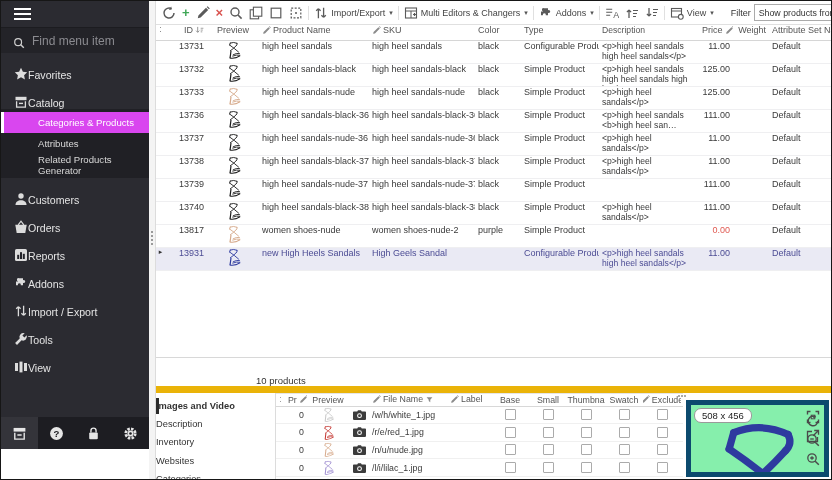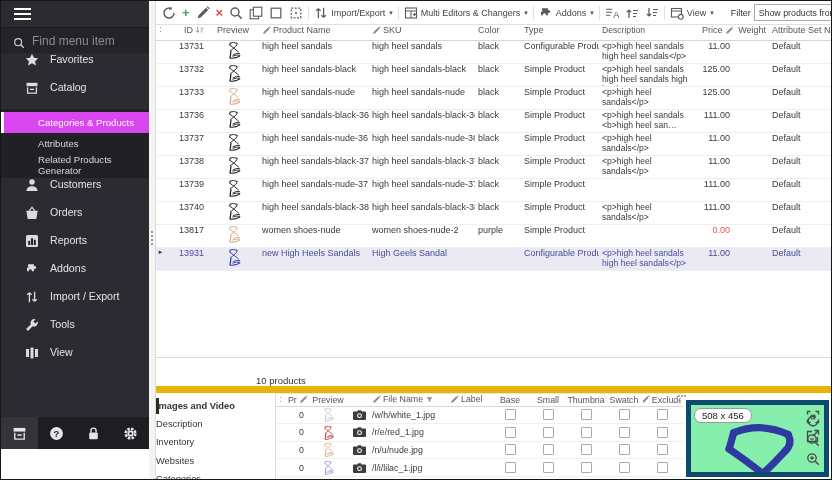--- a/index.html
+++ b/index.html
@@ -8,21 +8,21 @@
   .window{position:relative;width:832px;height:480px;border:1px solid #161616;background:#fff;overflow:hidden}
 
   
   .sidebar{position:absolute;left:0;top:0;width:148px;height:448px;background:#2b2b31;color:#e4e4e4;overflow:hidden}
   .burger{height:26px;display:flex;align-items:center;padding-left:13px}
   .burger span{display:block;width:17px;height:2px;background:#fff;box-shadow:0 5px 0 #fff,0 10px 0 #fff;margin-top:-10px}
   .searchrow{height:26px;background:#232328;display:flex;align-items:center;gap:7px;padding:0 12px;border-top:1px solid #1c1c20}
   .searchrow .sic{width:12px;height:12px;color:#cfcfcf;flex:none}
   .searchrow input{background:transparent;border:none;outline:none;color:#bdbdbd;font-size:12px;width:100px;font-family:"Liberation Sans",sans-serif}
   .searchrow input::placeholder{color:#8b8b90}
-  .mitem{height:28px;display:flex;align-items:flex-start;gap:11px;padding-left:24px;font-size:10.6px;cursor:default}
+  .mitem{height:28px;display:flex;align-items:flex-end;padding-left:13px;font-size:10.6px;cursor:default}
   .mitem .mic{width:14px;height:14px;color:#dcdcdc;flex:none;display:inline-flex}
   .mitem .mic svg{width:100%;height:100%}
   .subwrap{background:#202025;padding:3px 0}
   .msub{height:21px;display:flex;align-items:center;padding-left:37px;font-size:9.6px;color:#d8d8d8;position:relative}
   .msub.active{background:#d946ef;color:#fff}
   .msub.active::before{content:"";position:absolute;left:0;top:0;bottom:0;width:3px;background:#fff}
   .sbbottom{position:absolute;left:0;bottom:0;width:148px;height:32px;background:#1d1d22;display:flex;align-items:stretch}
   .sbbi{width:37px;display:flex;align-items:center;justify-content:center;color:#e6e6e6}
   .sbbi svg{width:15px;height:15px}
   .sbbi.active{background:#34343a}

